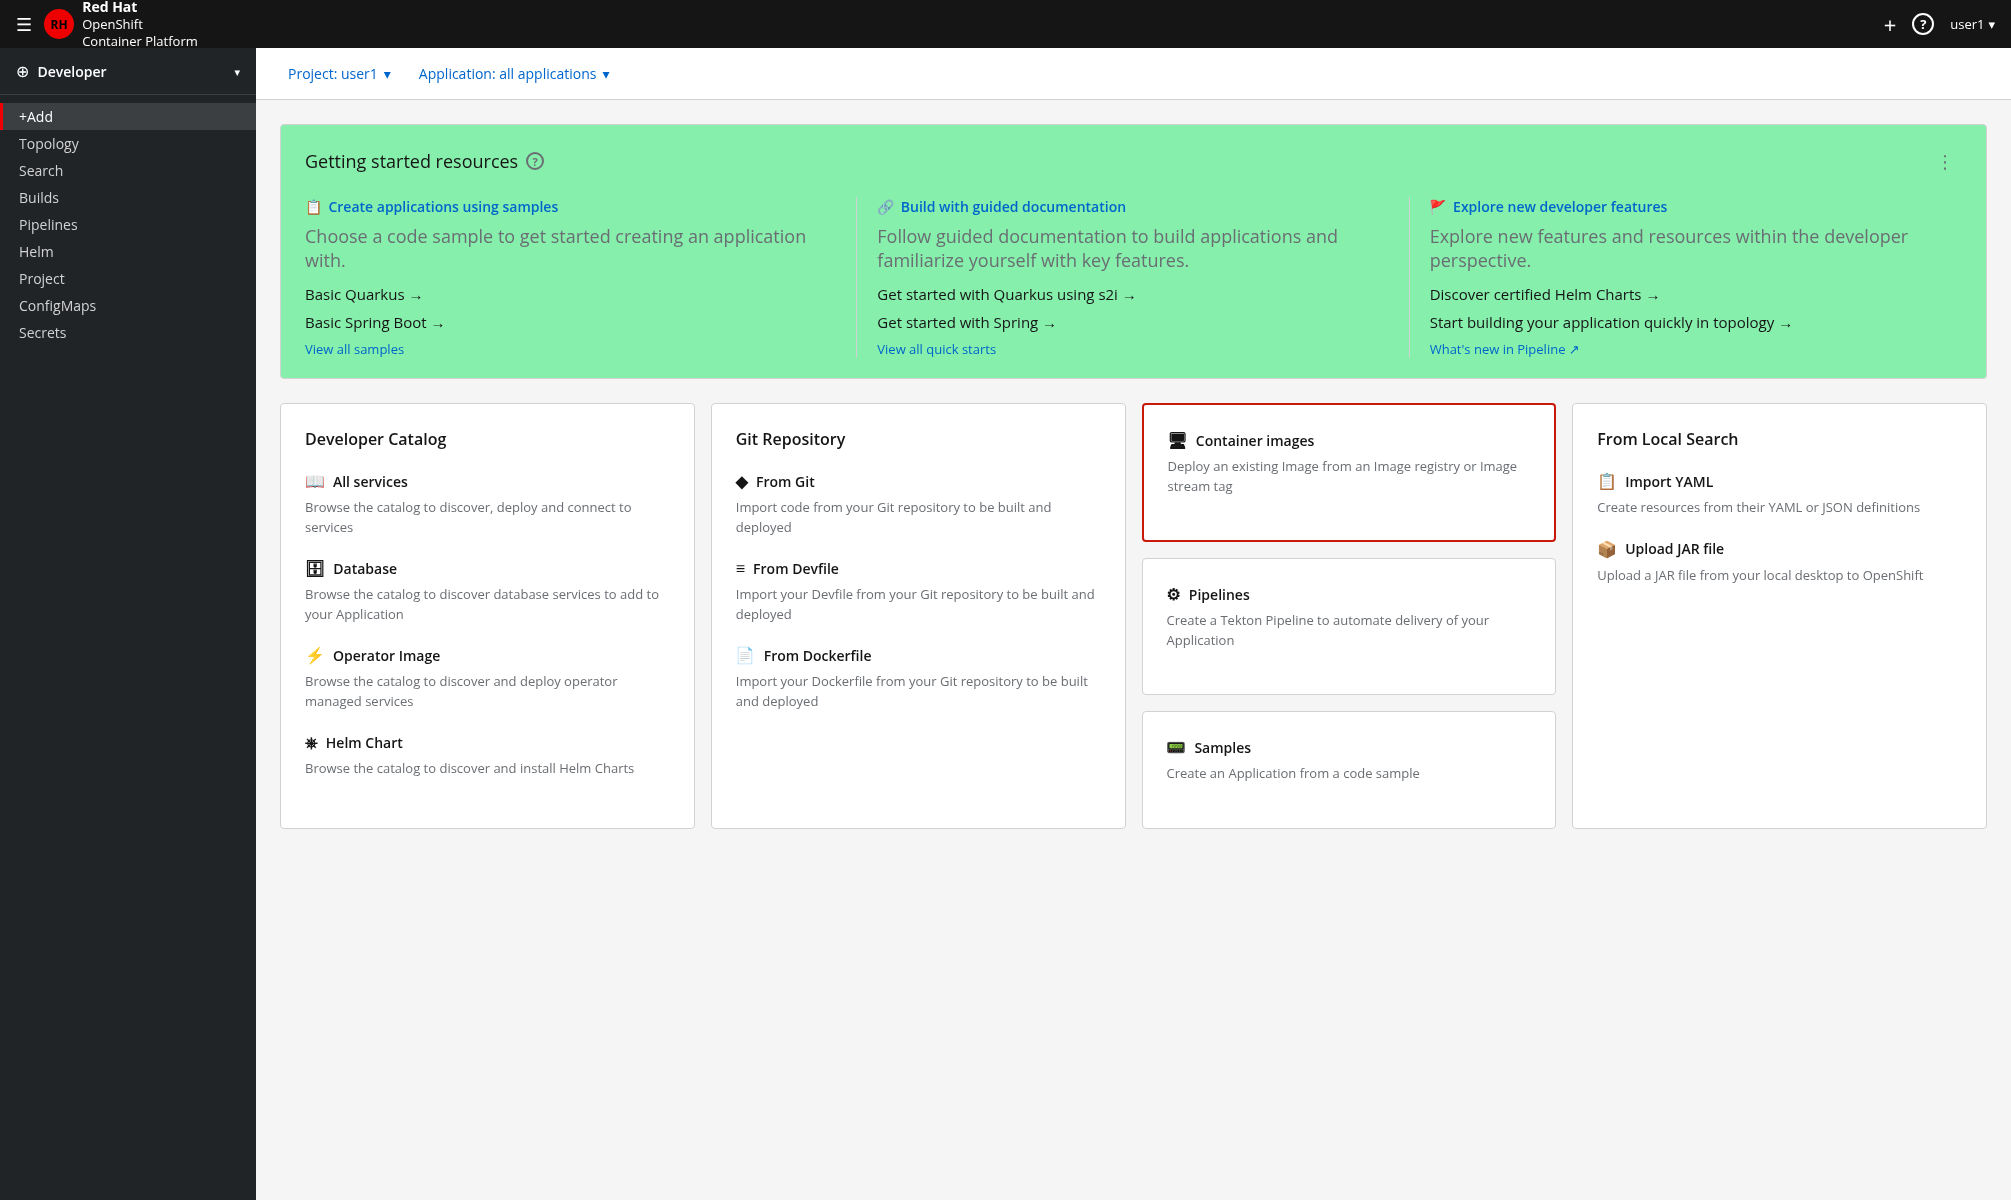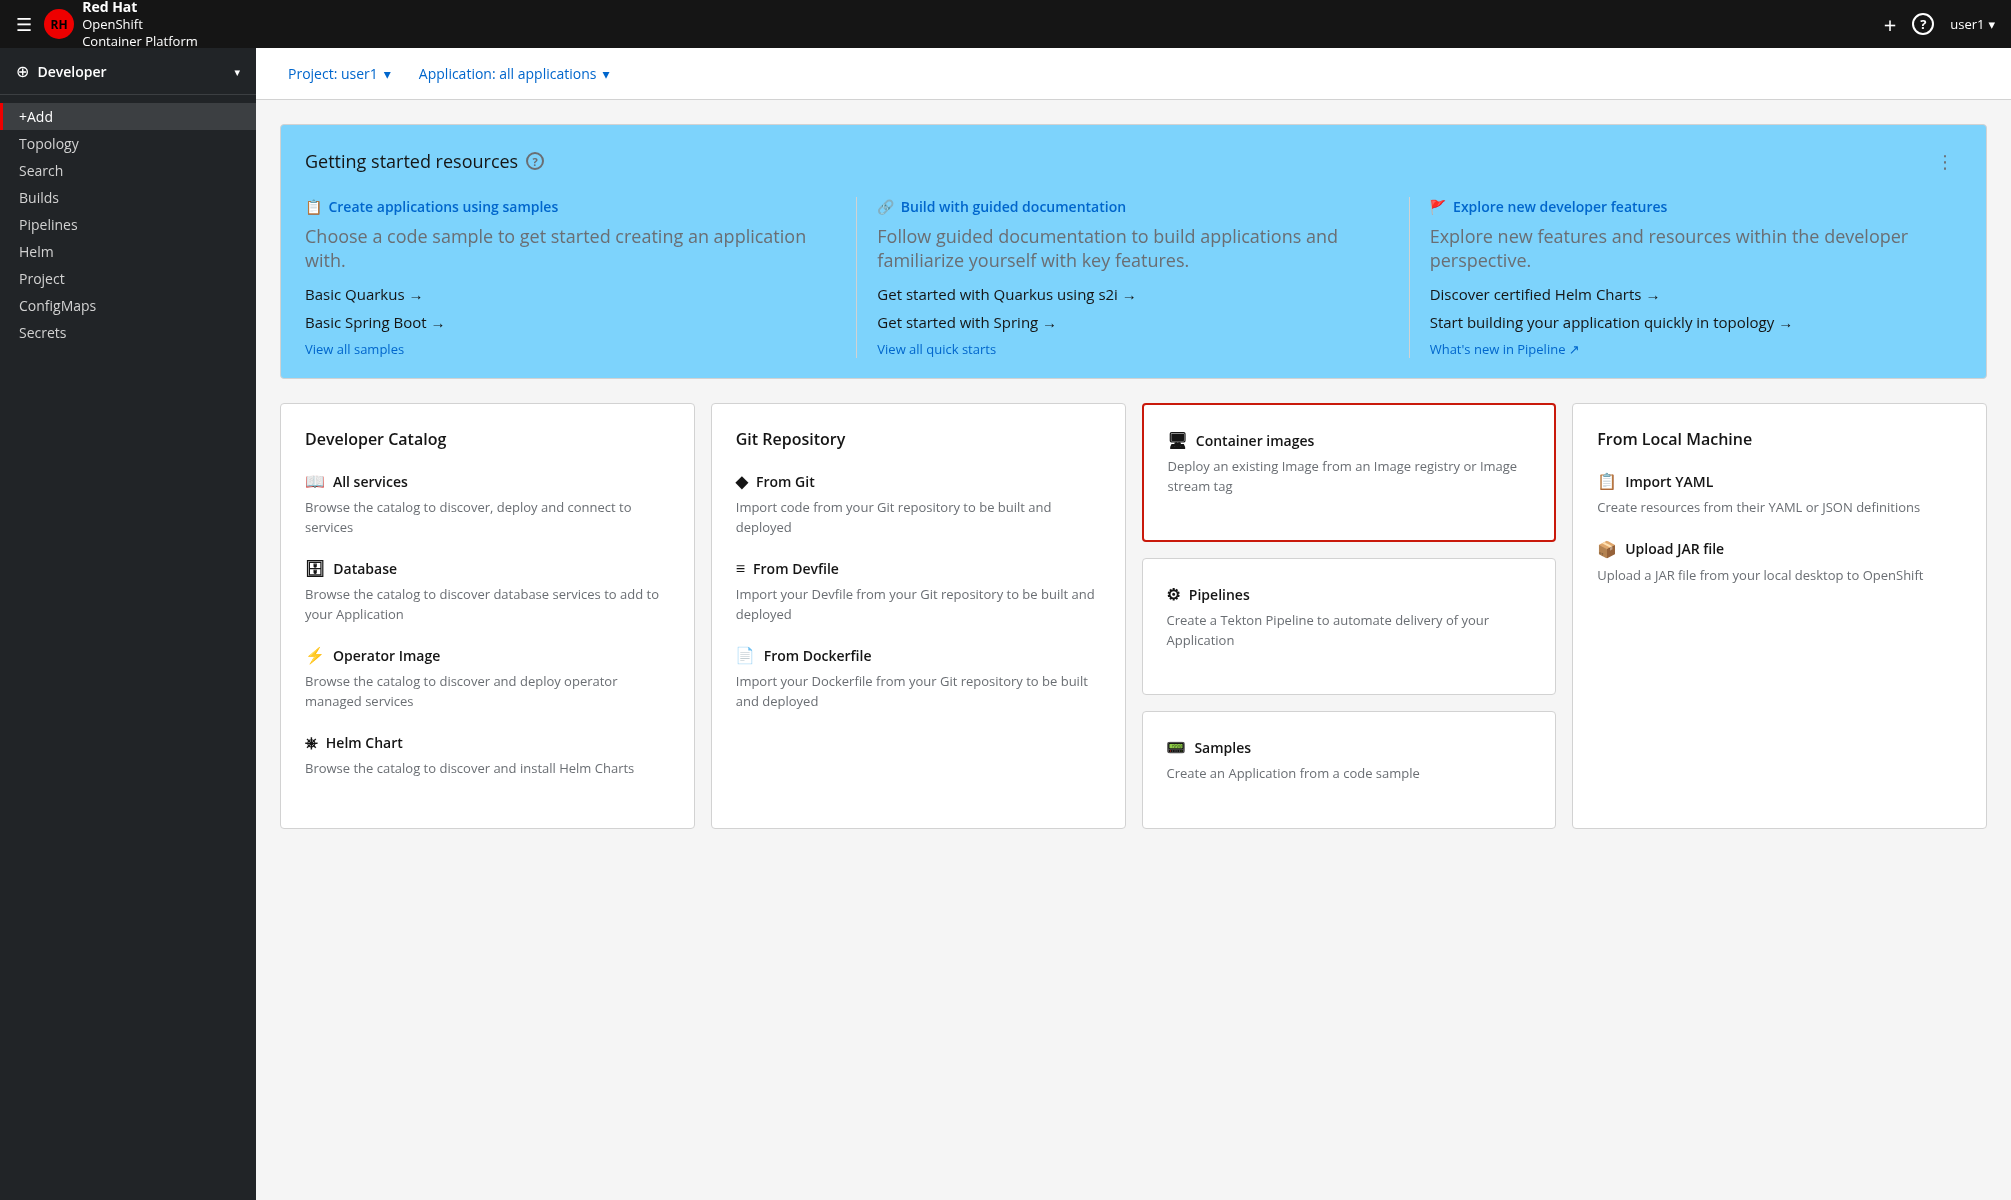--- a/index.html
+++ b/index.html
@@ -92,21 +92,21 @@
       cursor: pointer;
       padding: 4px 8px;
       border-radius: 3px;
     }
 
     
     .page-content { padding: 24px; }
 
     
     .getting-started-card {
-      background: #7dd3fc;
+      background: #86efac;
       border: 1px solid #d2d2d2;
       border-radius: 4px;
       padding: 20px 24px;
       margin-bottom: 24px;
     }
     .getting-started-header {
       display: flex;
       align-items: center;
       justify-content: space-between;
       margin-bottom: 20px;
@@ -455,21 +455,21 @@
               <div class="card-item-title">
                 <span class="card-item-icon">📟</span>
                 <span>Samples</span>
               </div>
               <div class="card-item-desc">Create an Application from a code sample</div>
             </div>
           </div>
         </div>
 
         <div class="card">
-          <div class="card-title">From Local Machine</div>
+          <div class="card-title">From Local Search</div>
           <div class="card-item">
             <div class="card-item-title">
               <span class="card-item-icon">📋</span>
               <span>Import YAML</span>
             </div>
             <div class="card-item-desc">Create resources from their YAML or JSON definitions</div>
           </div>
           <div class="card-item">
             <div class="card-item-title">
               <span class="card-item-icon">📦</span>

